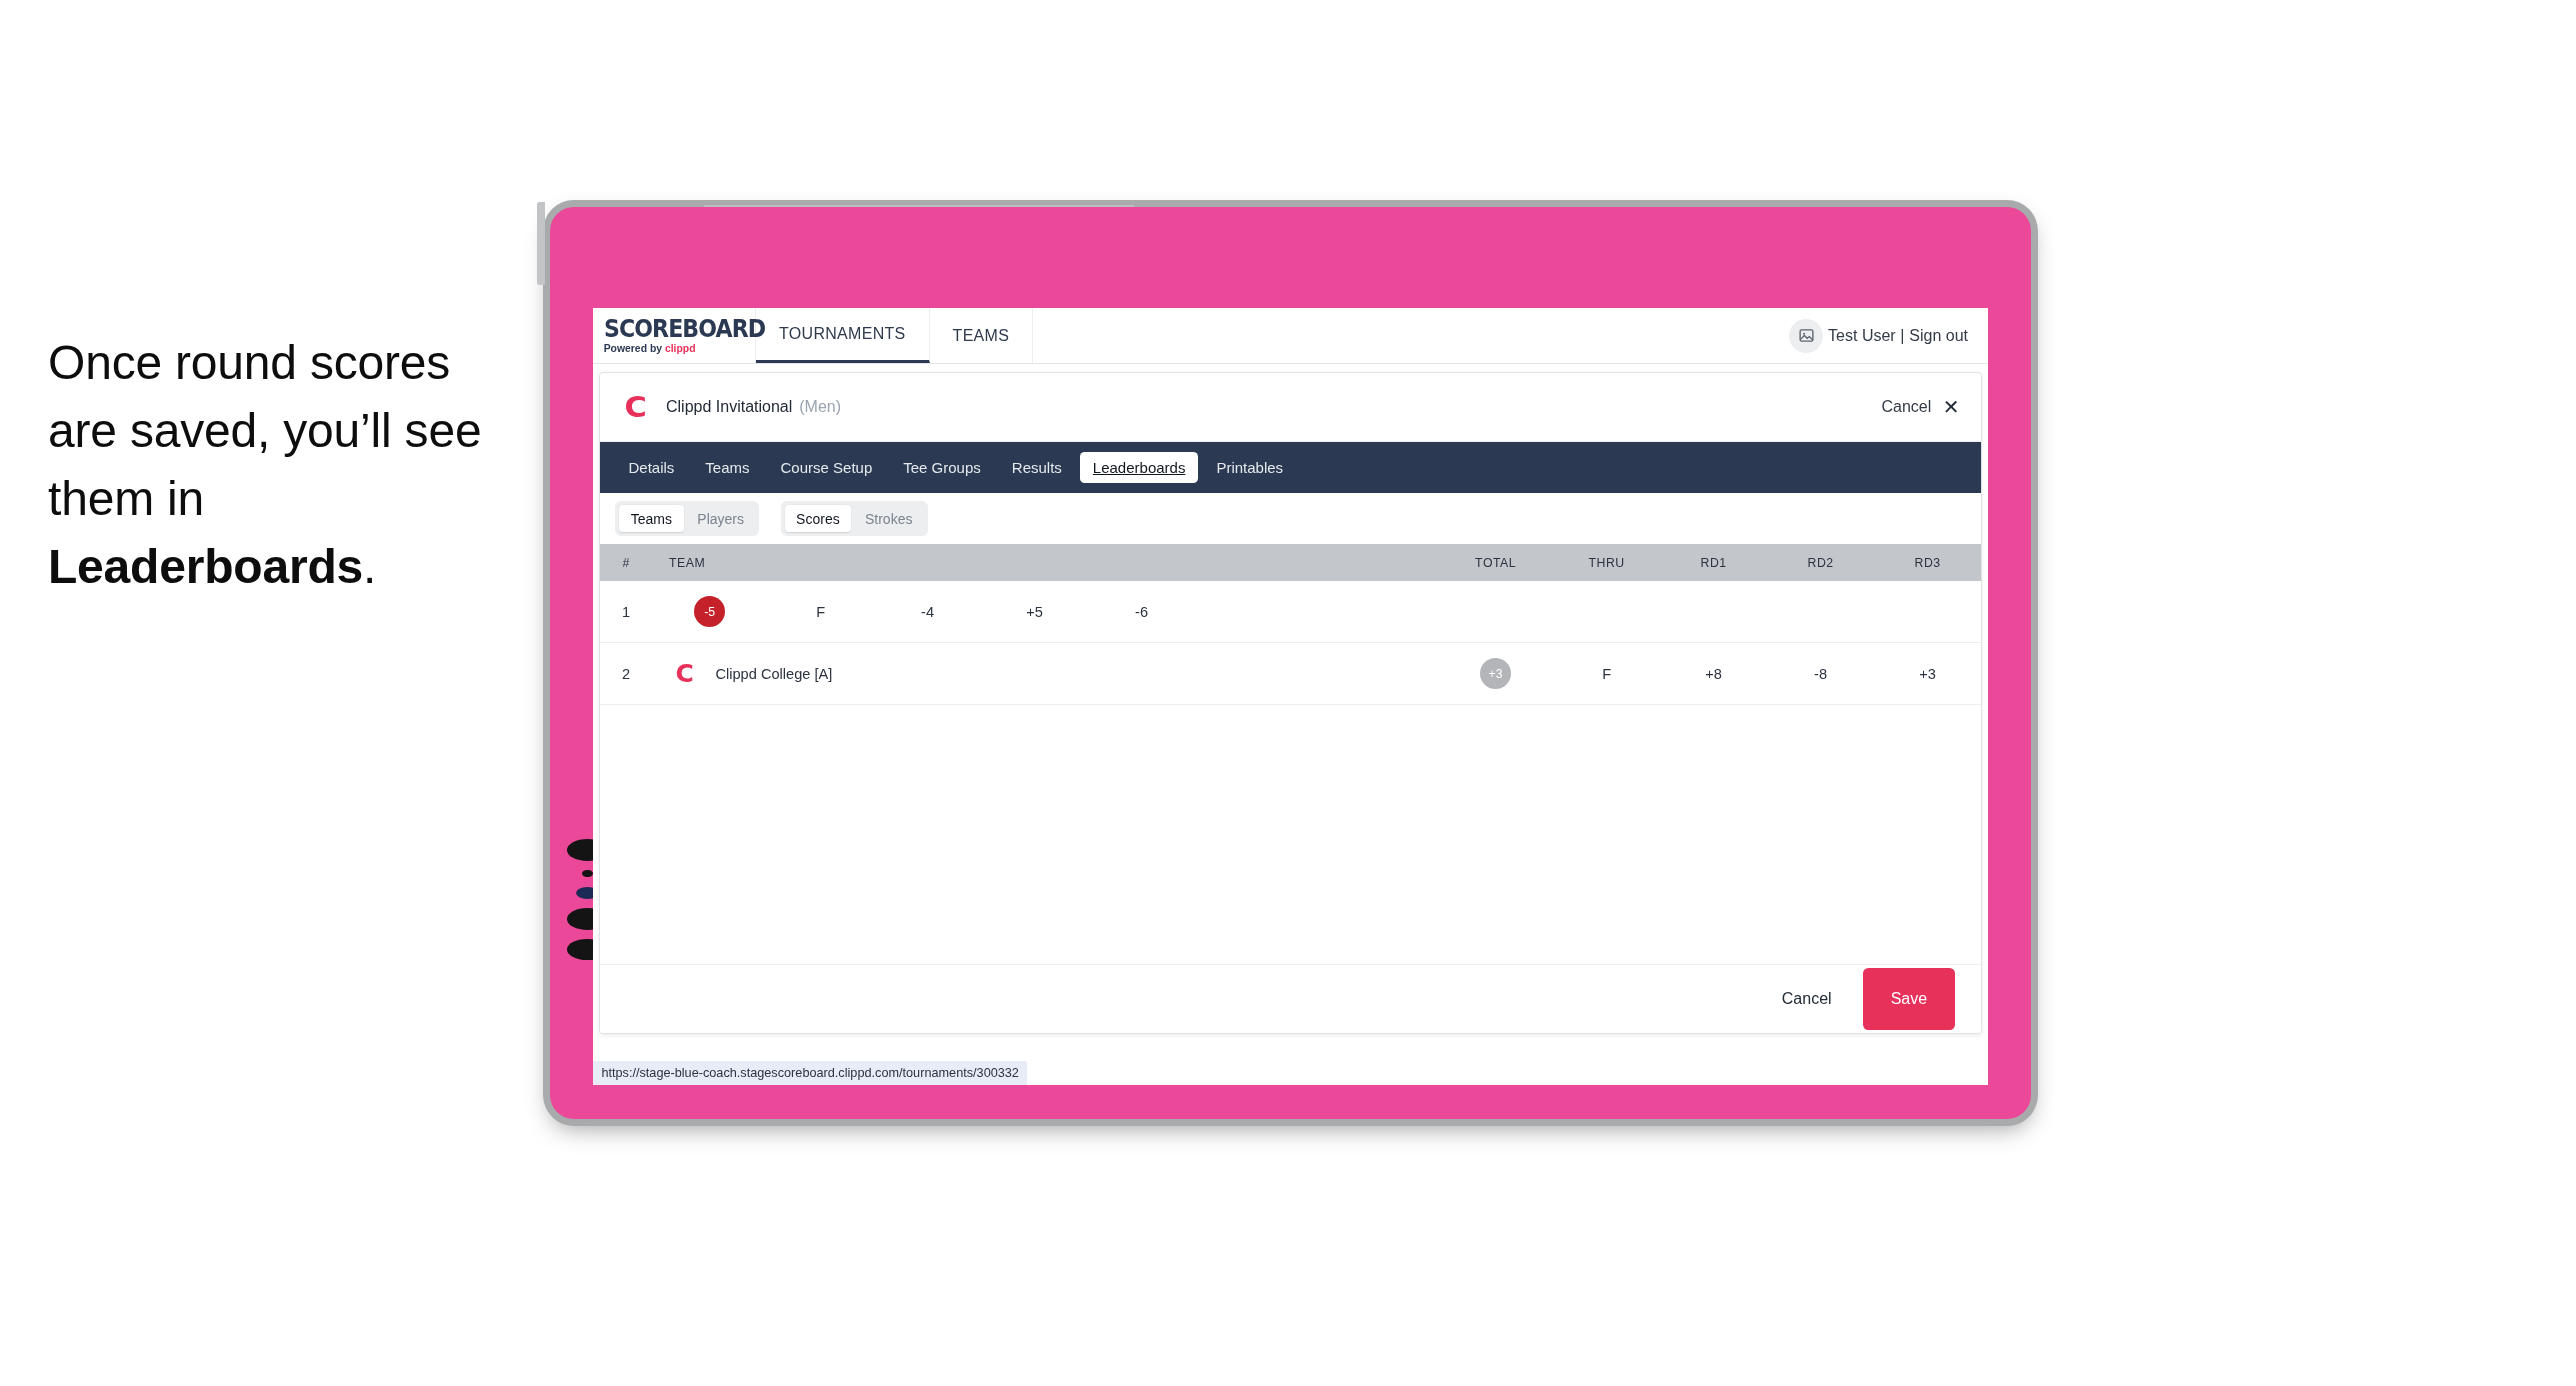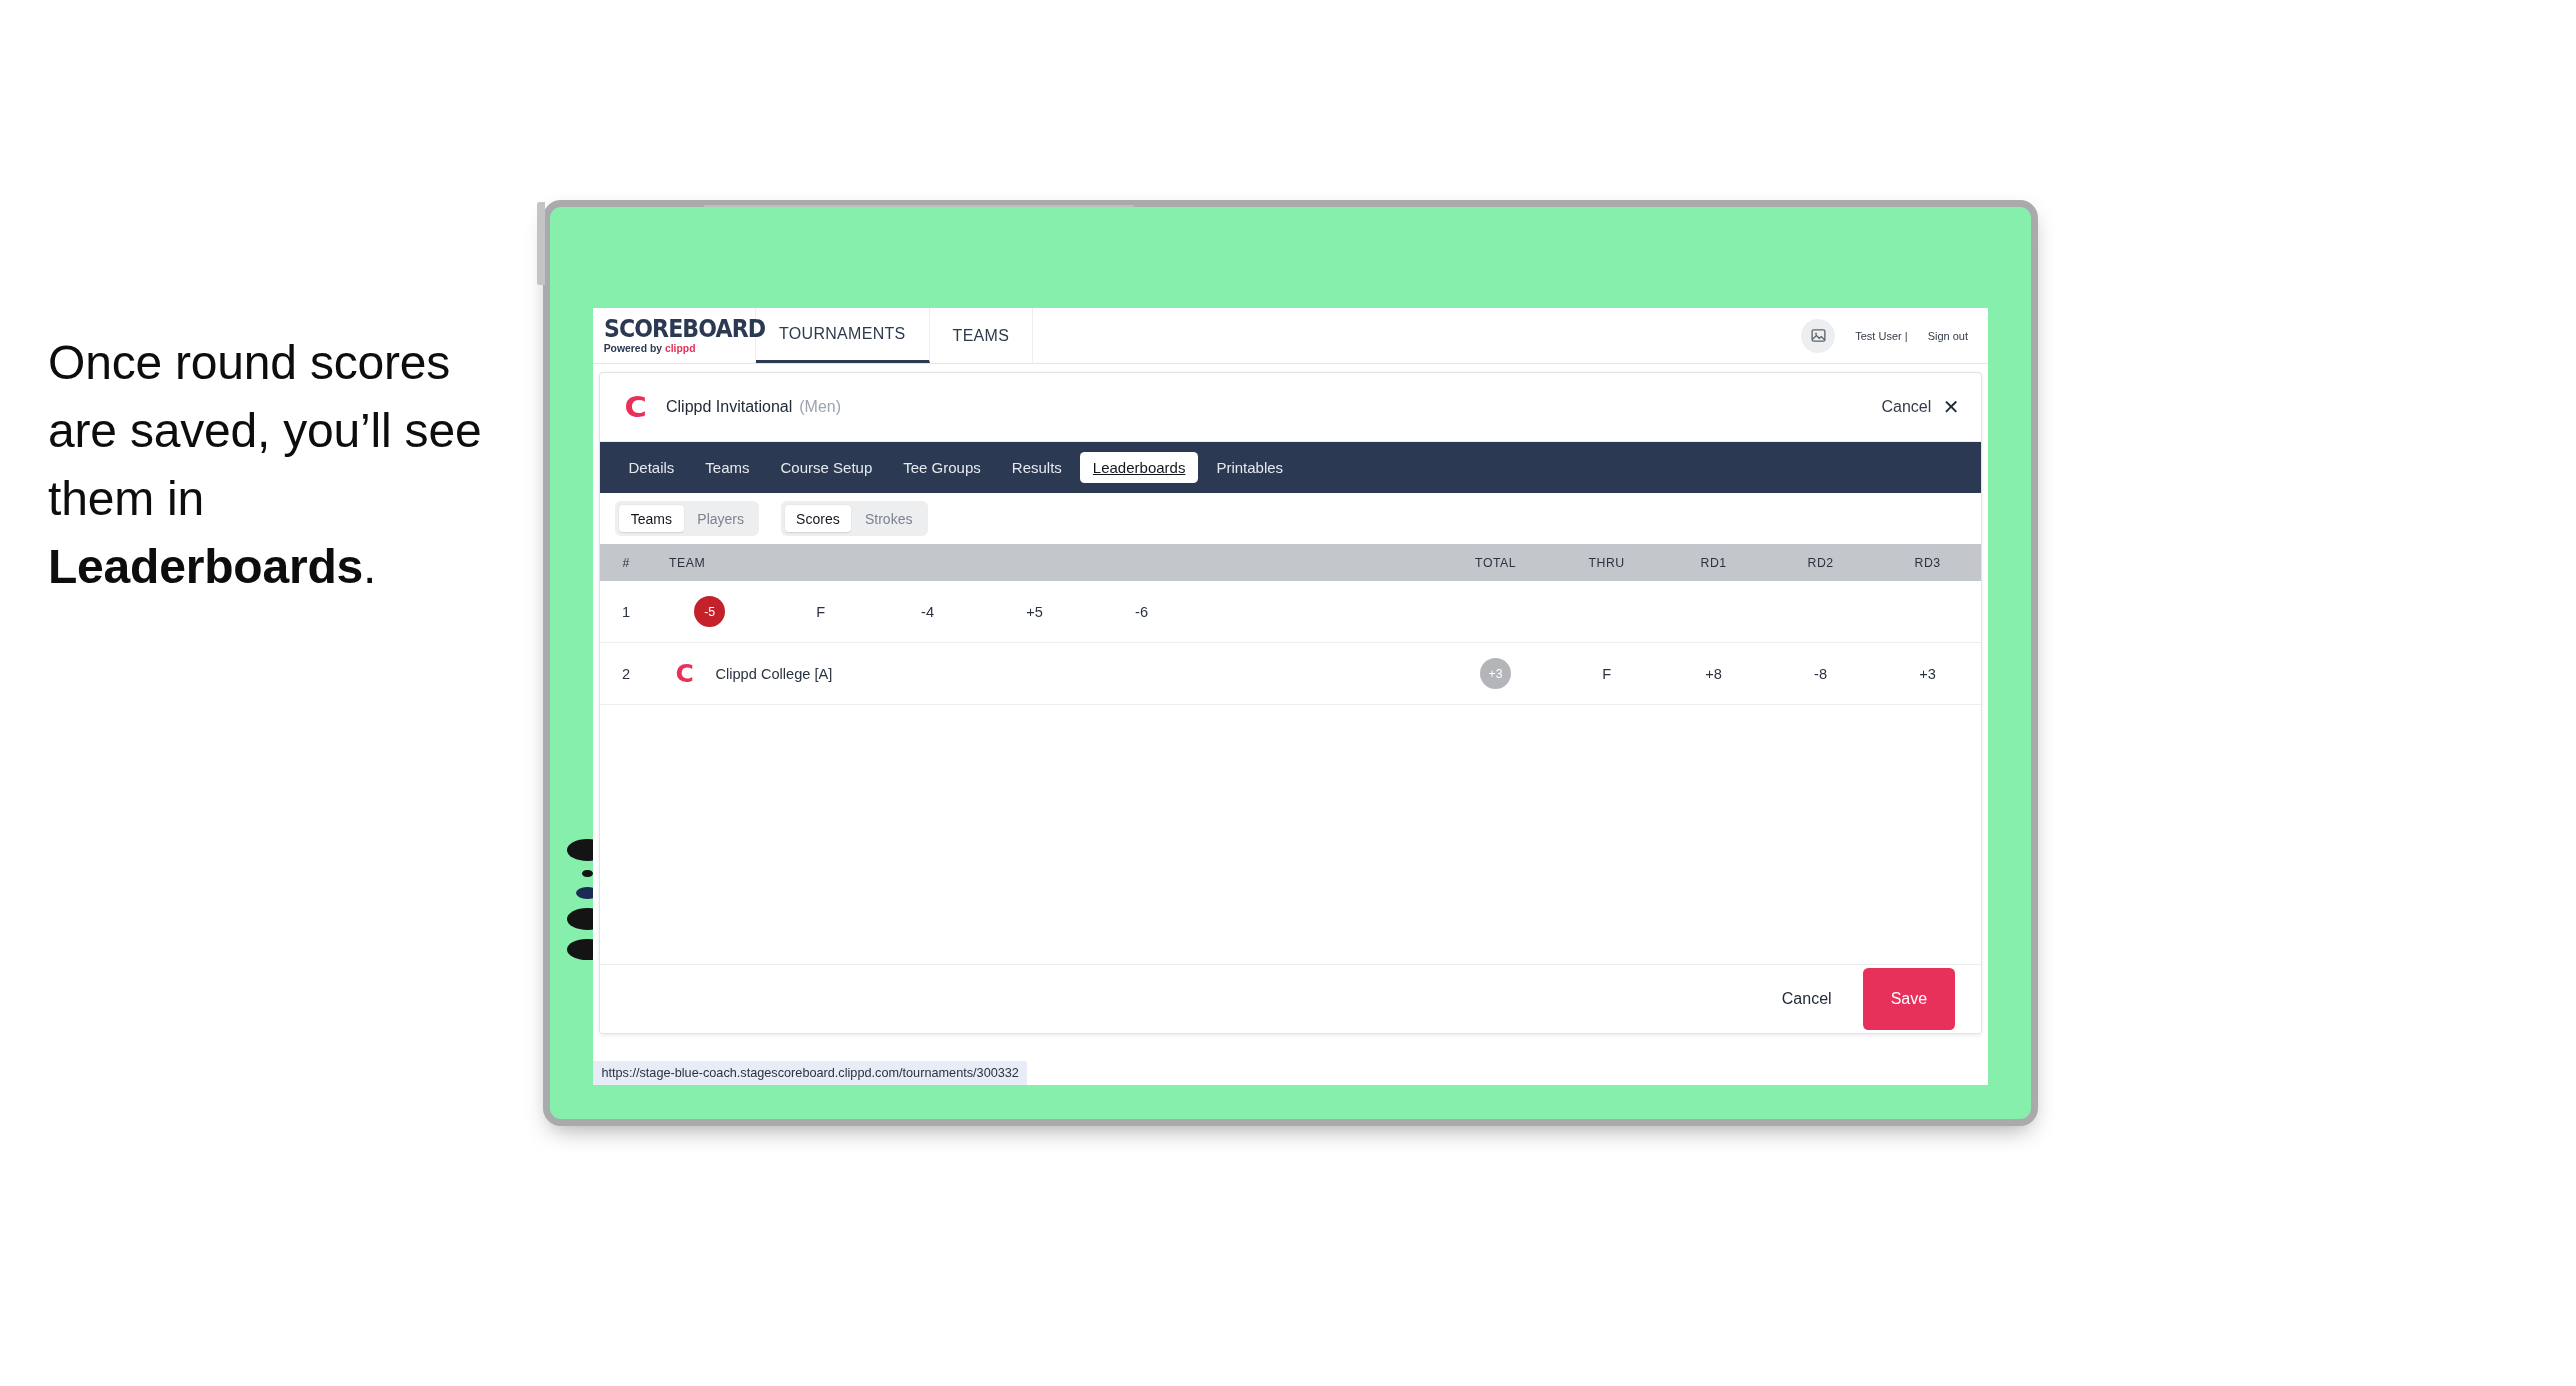--- a/index.html
+++ b/index.html
@@ -22,22 +22,22 @@
     font-family:"Liberation Sans", sans-serif;
     letter-spacing:-0.2px;
   }
   .caption b{font-weight:bold;}
 
   
   .device{
     position:absolute;
     left:550px; top:207px;
     width:1481px; height:912px;
-    background:#86efac;
-    border-radius:11px;
+    background:#ec4899;
+    border-radius:24px;
     box-shadow:0 0 0 7px #a9aaac, 0 9.2px 23px rgba(0,0,0,.35);
   }
   .device-btn-side{
     position:absolute;
     left:-13px; top:-4.6px;
     width:7.7px;height:83px;
     background:#c3c4c6;
     border-radius:2.3px 0 0 2.3px;
   }
   .cam-cluster{position:absolute;left:17px;top:632px;width:43px;}
@@ -99,23 +99,23 @@
     border-right:0.8px solid #eceef0;
     box-sizing:border-box;
     cursor:pointer;
   }
   .nav-tab.active{
     border-bottom:3.1px solid #2b3a52;
     font-weight:500;
   }
   .appbar-spacer{flex:1;}
   .user-area{
-    display:flex;align-items:center;gap:20px;
+    display:flex;align-items:center;gap:5px;
     padding-right:20px;
-    font-size:11px;color:#2e3a4c;
+    font-size:16px;color:#2e3a4c;
   }
   .avatar{
     width:34px;height:34px;border-radius:50%;
     background:#eceef0;
     display:flex;align-items:center;justify-content:center;
   }
   .user-name{color:#333b48;}
   .signout{color:#333b48;cursor:pointer;}
 
   

